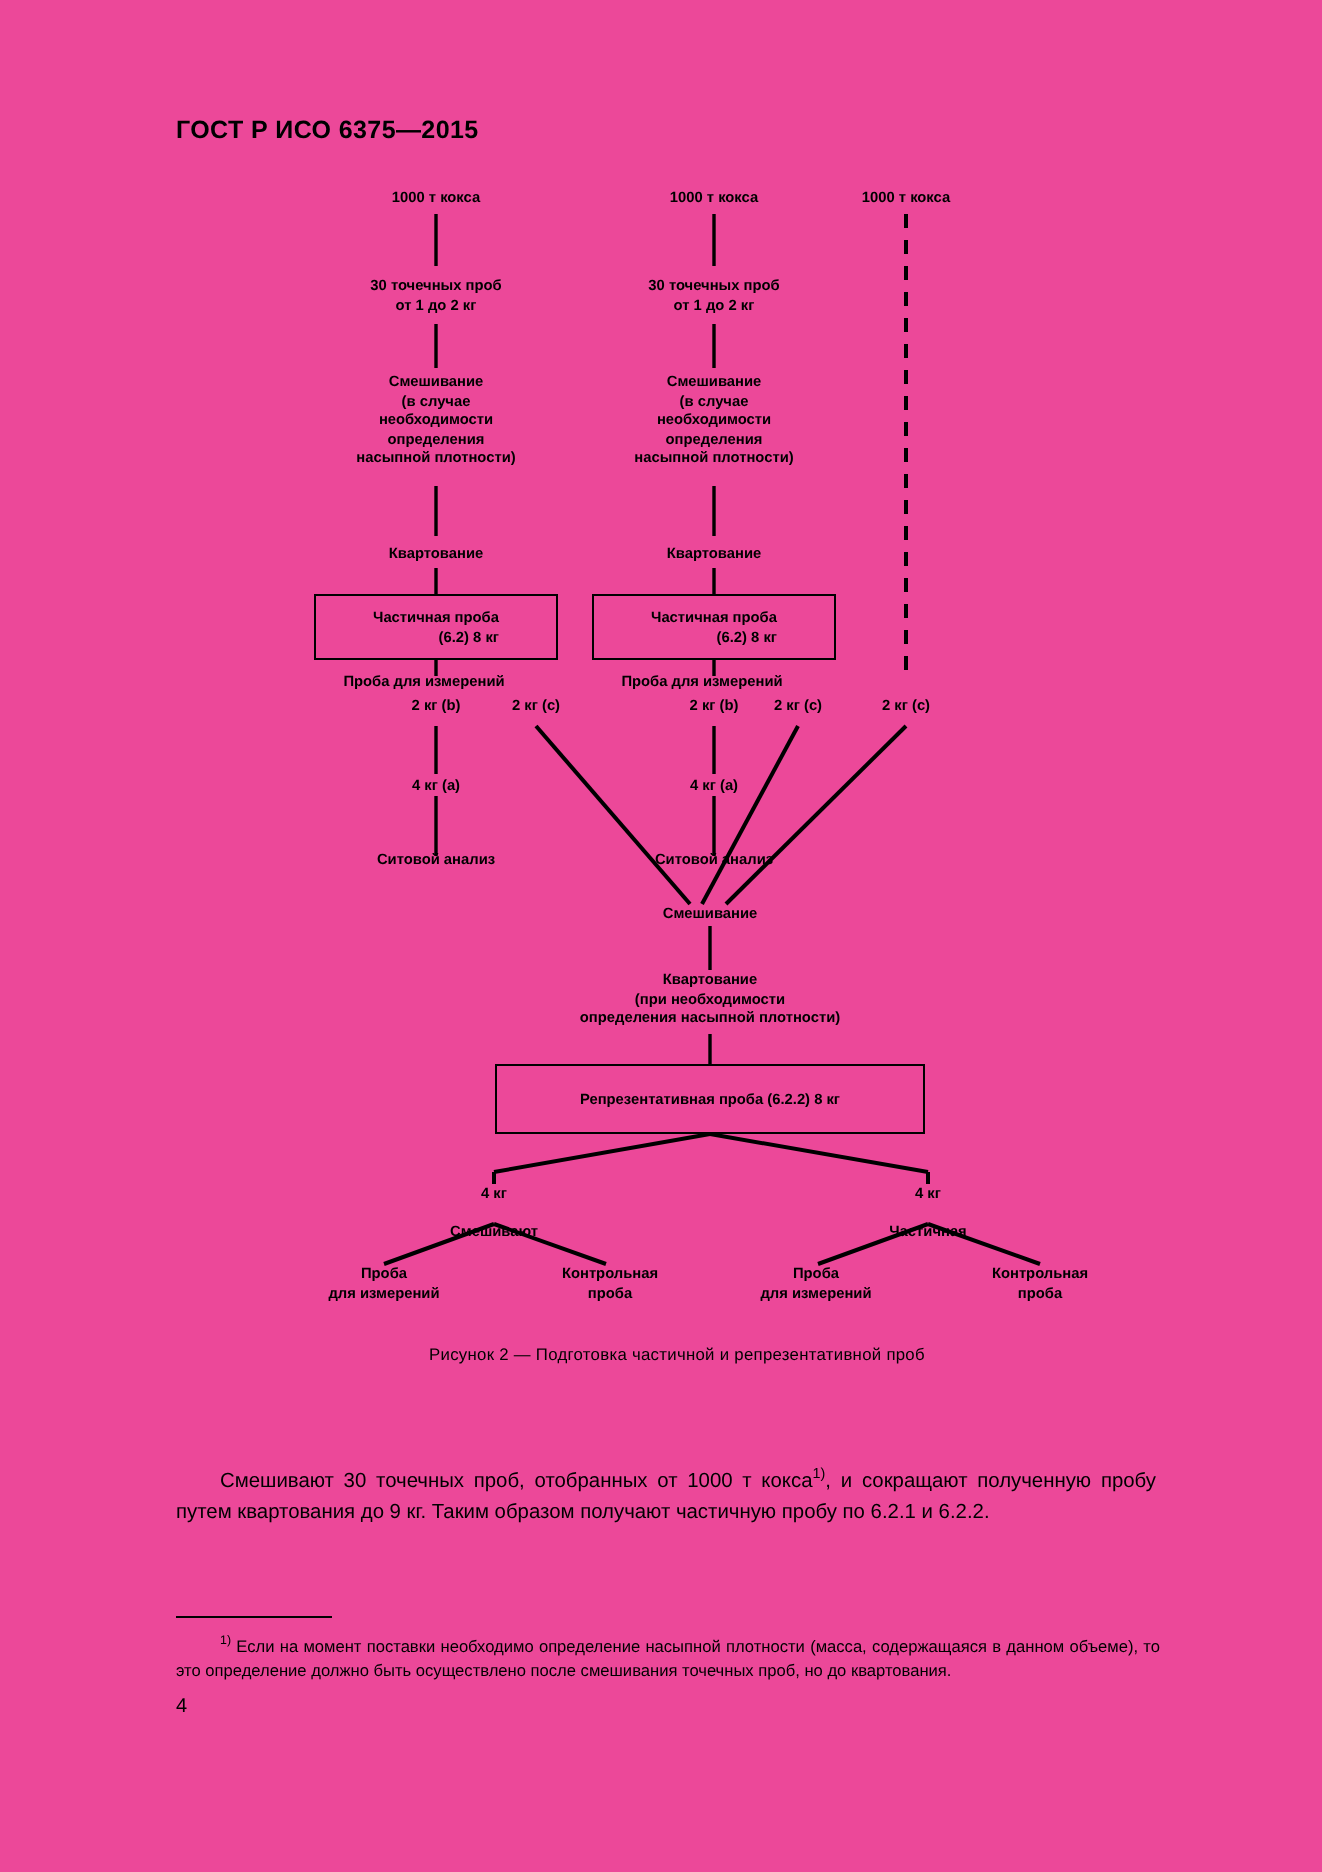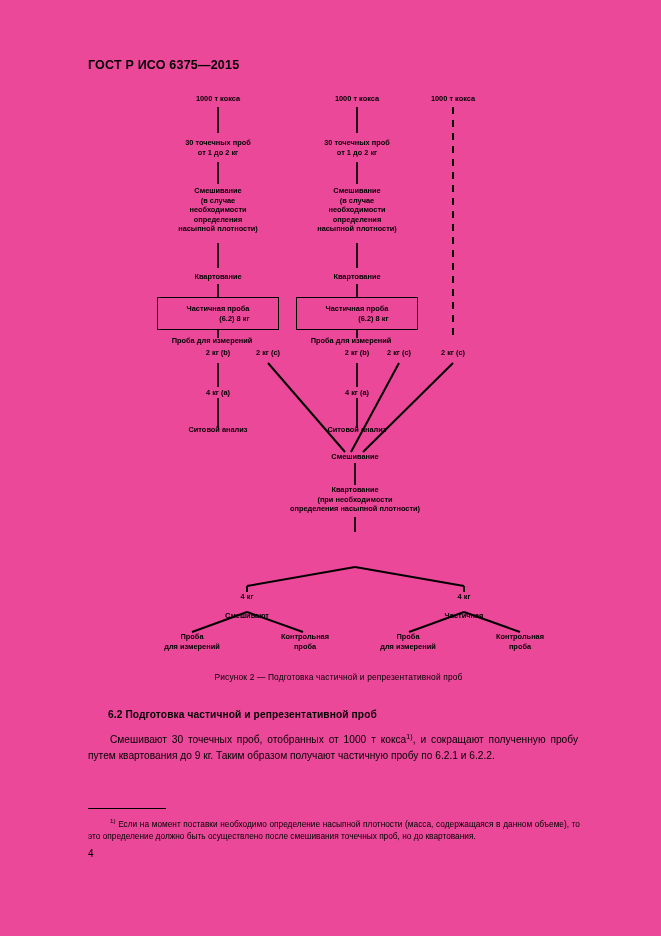--- a/index.html
+++ b/index.html
@@ -192,39 +192,39 @@
     <div class="fnode" style="left:357px;top:308px;">4 кг (a)</div>
     <div class="fnode" style="left:357px;top:345px;">Ситовой анализ</div>
 
     <div class="fnode" style="left:453px;top:14px;">1000 т кокса</div>
     <div class="fnode" style="left:453px;top:268px;">2 кг (c)</div>
 
     <div class="fnode" style="left:355px;top:372px;">Смешивание</div>
     <div class="fnode" style="left:355px;top:405px;">Квартование
 (при необходимости
 определения насыпной плотности)</div>
+    <div class="fbox" style="left:355px;top:452px;width:215px;height:35px;">Репрезентативная проба (6.2.2) 8 кг</div>
 
     <div class="fnode" style="left:247px;top:512px;">4 кг</div>
     <div class="fnode" style="left:464px;top:512px;">4 кг</div>
     <div class="fnode" style="left:247px;top:531px;">Смешивают</div>
     <div class="fnode" style="left:464px;top:531px;">Частичная</div>
 
     <div class="fnode" style="left:192px;top:552px;">Проба
 для измерений</div>
     <div class="fnode" style="left:305px;top:552px;">Контрольная
 проба</div>
     <div class="fnode" style="left:408px;top:552px;">Проба
 для измерений</div>
     <div class="fnode" style="left:520px;top:552px;">Контрольная
 проба</div>
   </div>
 
   <div class="fig-caption">Рисунок 2 — Подготовка частичной и репрезентативной проб</div>
 
-  <div class="sect-head">6.2  Подготовка частичной и репрезентативной проб</div>
 
   <div class="body-par"><span>Смешивают 30 точечных проб, отобранных от 1000 т кокса</span><sup>1)</sup><span>, и сокращают полученную пробу путем квартования до 9 кг. Таким образом получают частичную пробу по 6.2.1 и 6.2.2.</span></div>
 
   <div class="fn-rule"></div>
   <div class="footnote"><sup>1)</sup> <span>Если на момент поставки необходимо определение насыпной плотности (масса, содержащаяся в данном объеме), то это определение должно быть осуществлено после смешивания точечных проб, но до квартования.</span></div>
 
   <div class="page-num">4</div>
 </div>
 
 </body></html>

